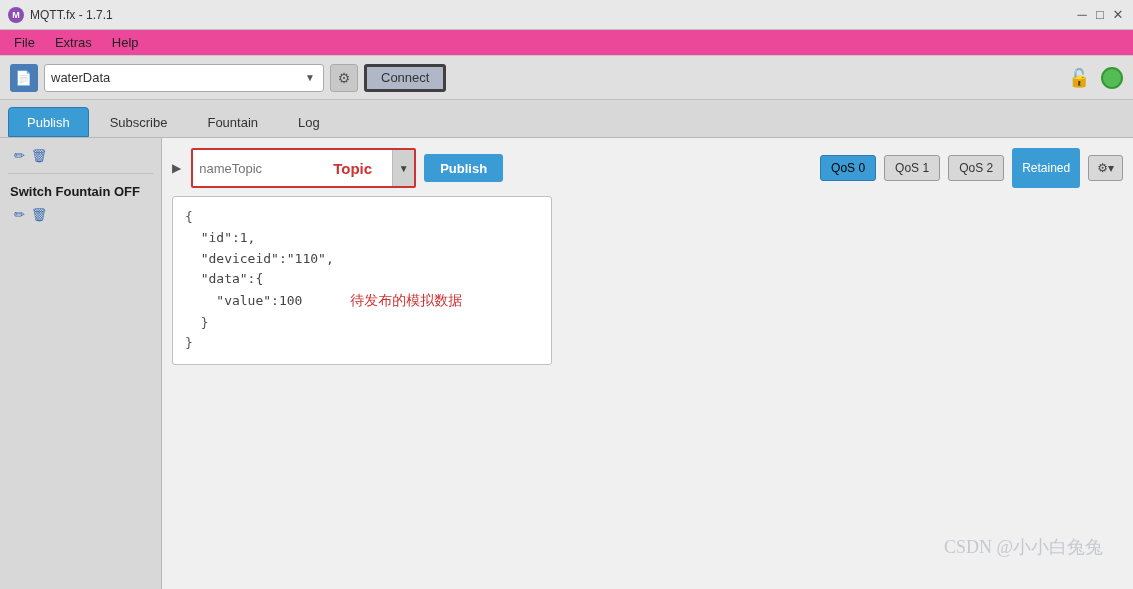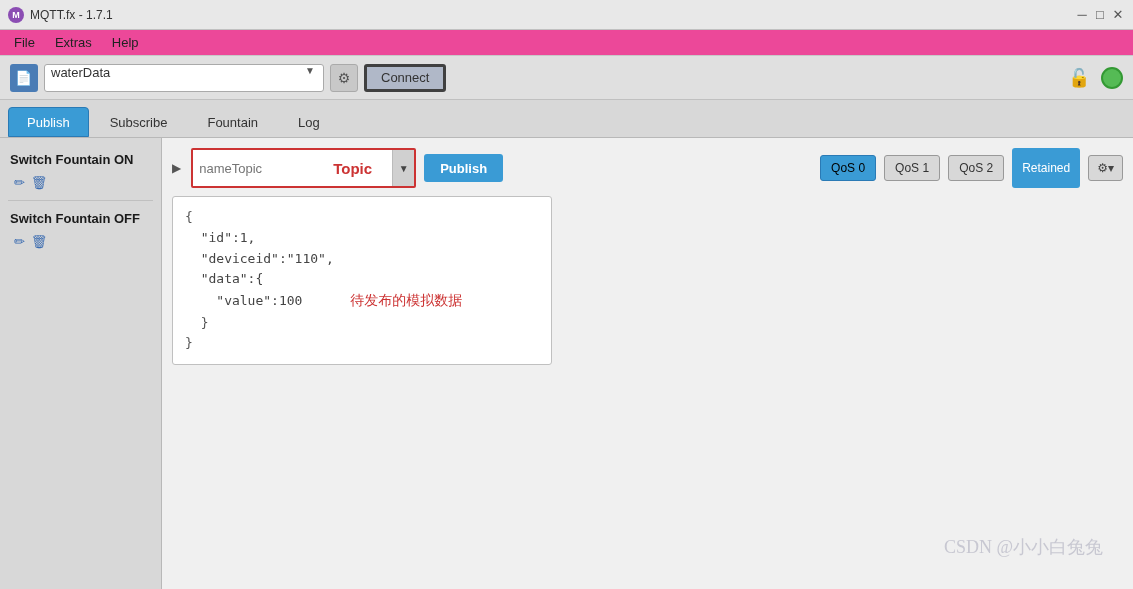--- a/index.html
+++ b/index.html
@@ -97,21 +97,21 @@
       display: flex;
       align-items: center;
       justify-content: center;
       color: white;
       font-size: 14px;
     }
     .conn-input-wrapper {
       flex: 1;
       max-width: 280px;
       display: flex;
-      align-items: flex-start;
+      align-items: center;
       background: white;
       border: 1px solid #aaa;
       border-radius: 3px;
       height: 28px;
       padding: 0 6px;
       position: relative;
     }
     .conn-input {
       border: none;
       outline: none;
@@ -432,23 +432,20 @@
     <span>Fountain</span>
   </div>
   <div class="tab">
     <span>Log</span>
   </div>
 </div>
 
 <div class="main-area">
 
   <div class="sidebar">
-    <div class="sidebar-item">
-      <span class="sidebar-item-title">Switch Fountain ON</span>
-    </div>
     <div class="sidebar-item-actions">
       <button class="sidebar-action-btn">✏</button>
       <button class="sidebar-action-btn">🗑</button>
     </div>
     <hr class="sidebar-divider">
     <div class="sidebar-item">
       <span class="sidebar-item-title">Switch Fountain OFF</span>
     </div>
     <div class="sidebar-item-actions">
       <button class="sidebar-action-btn">✏</button>

